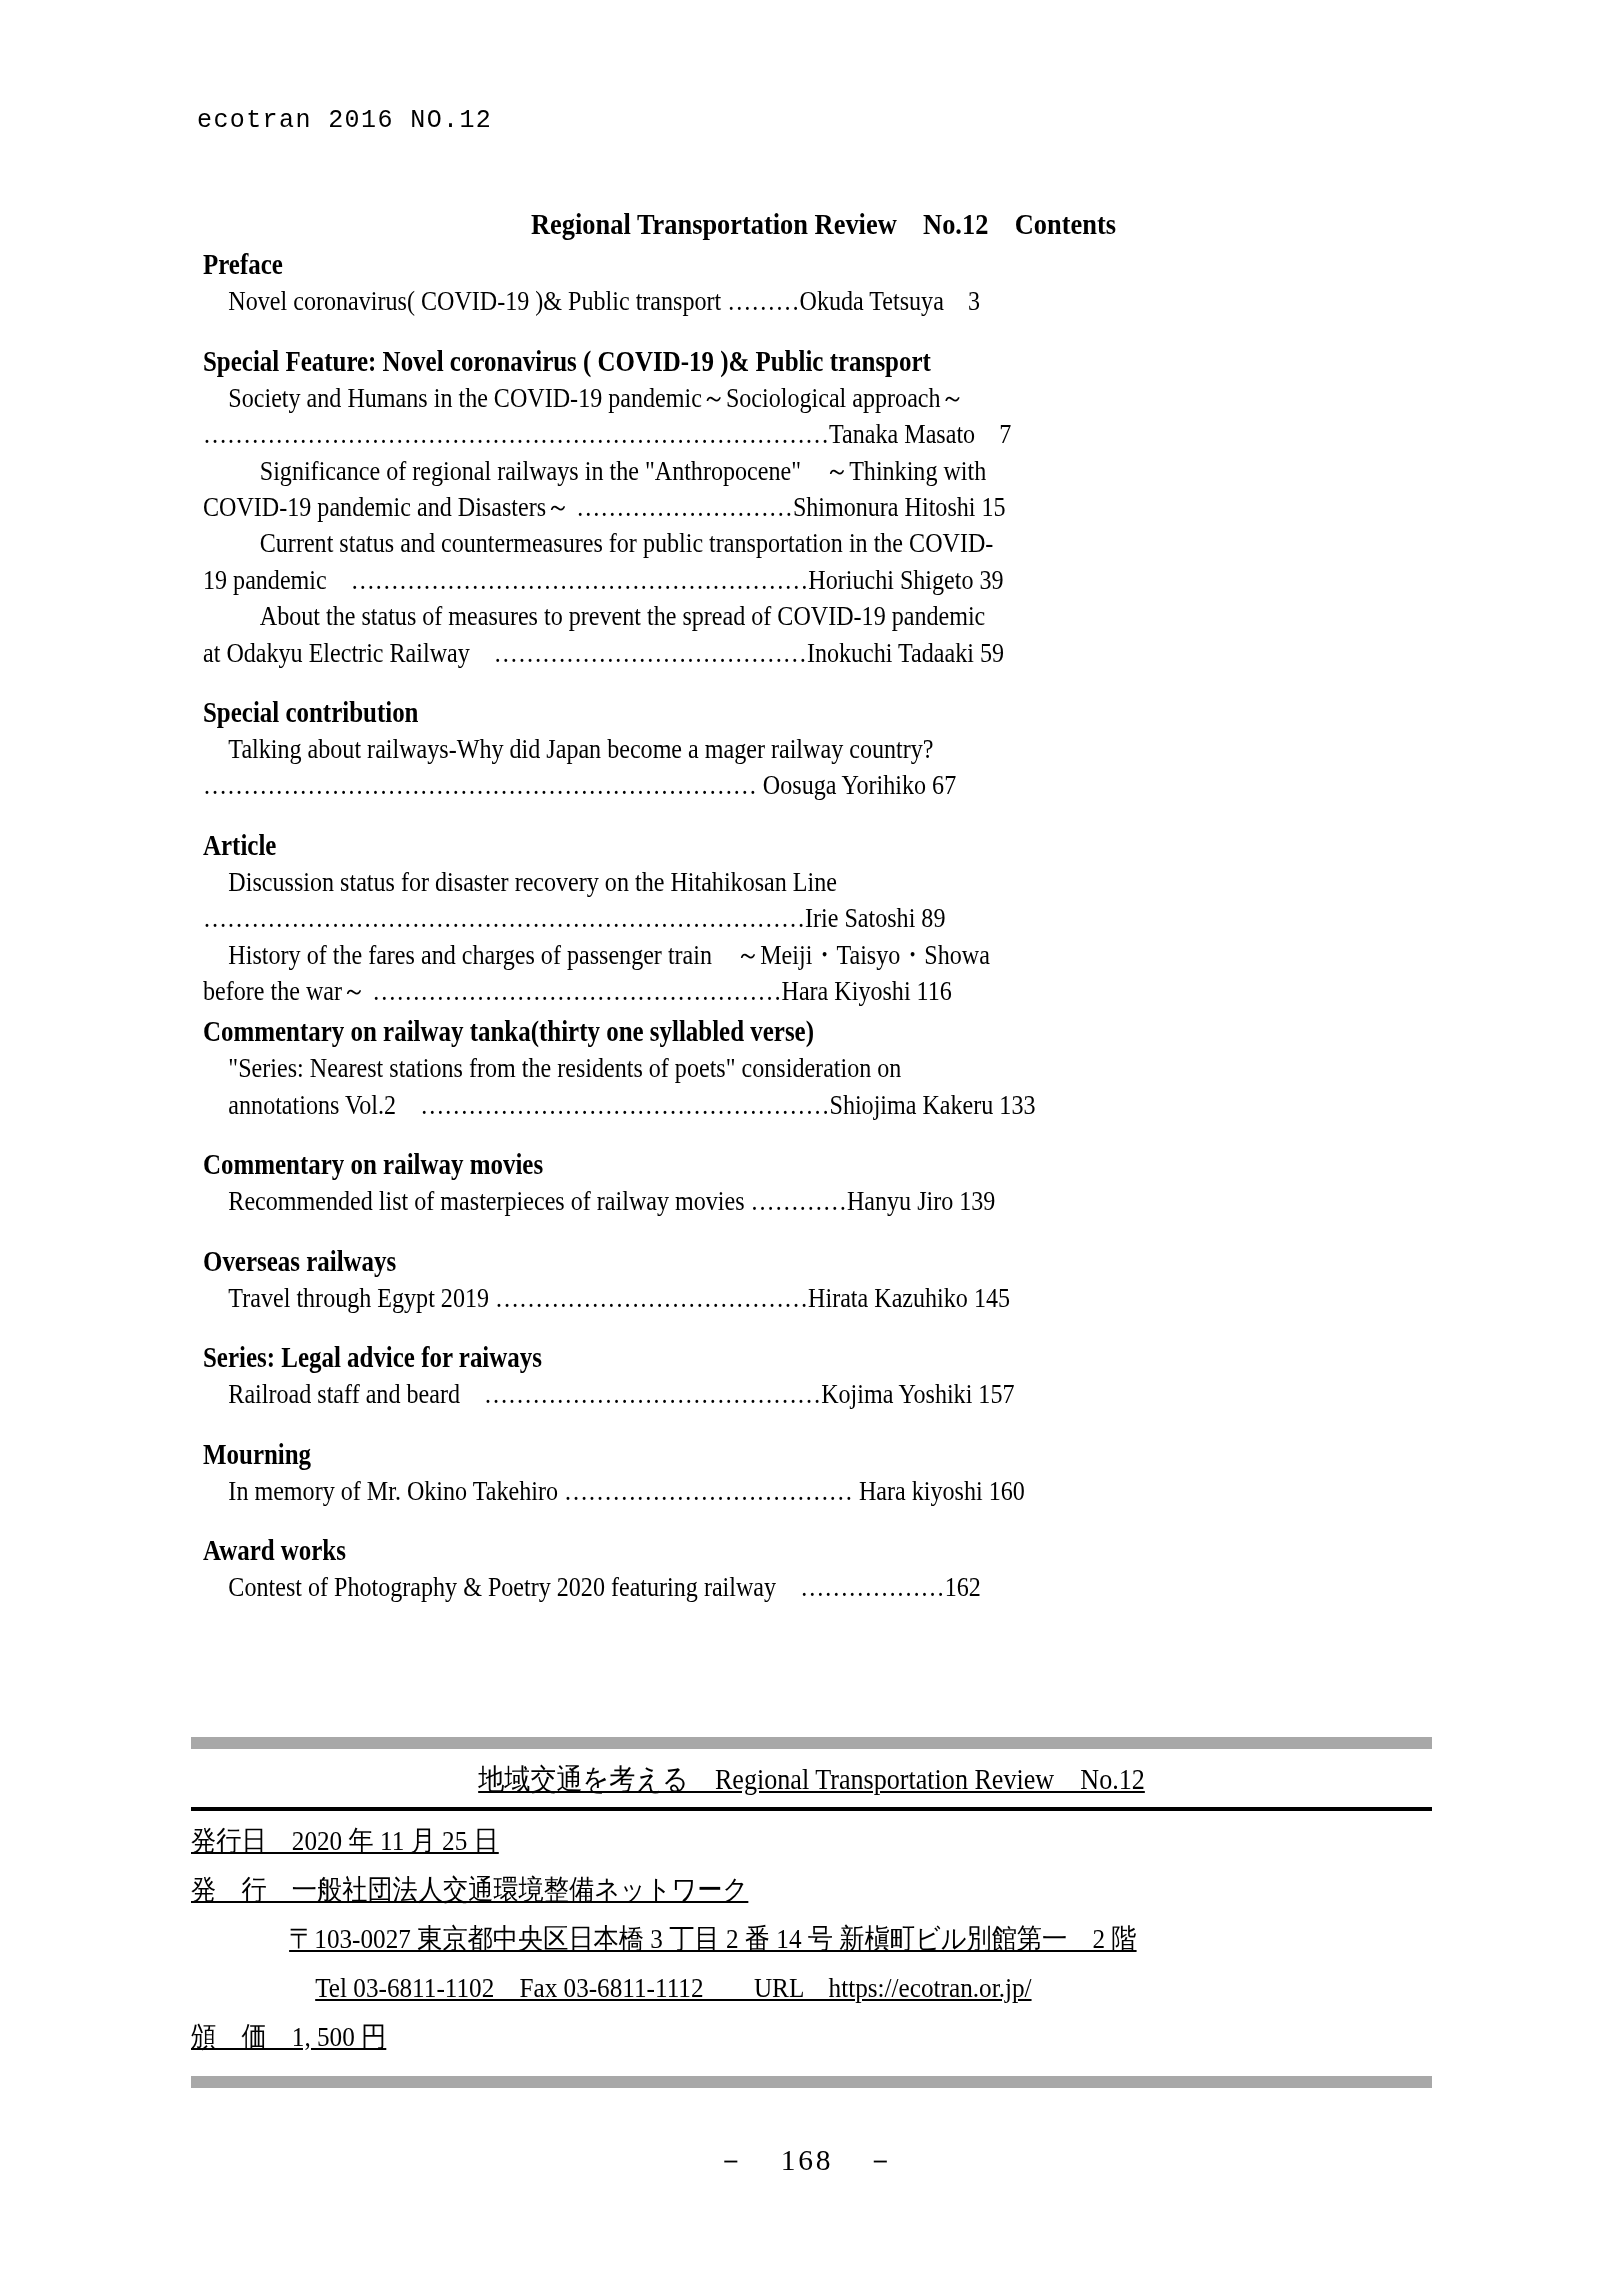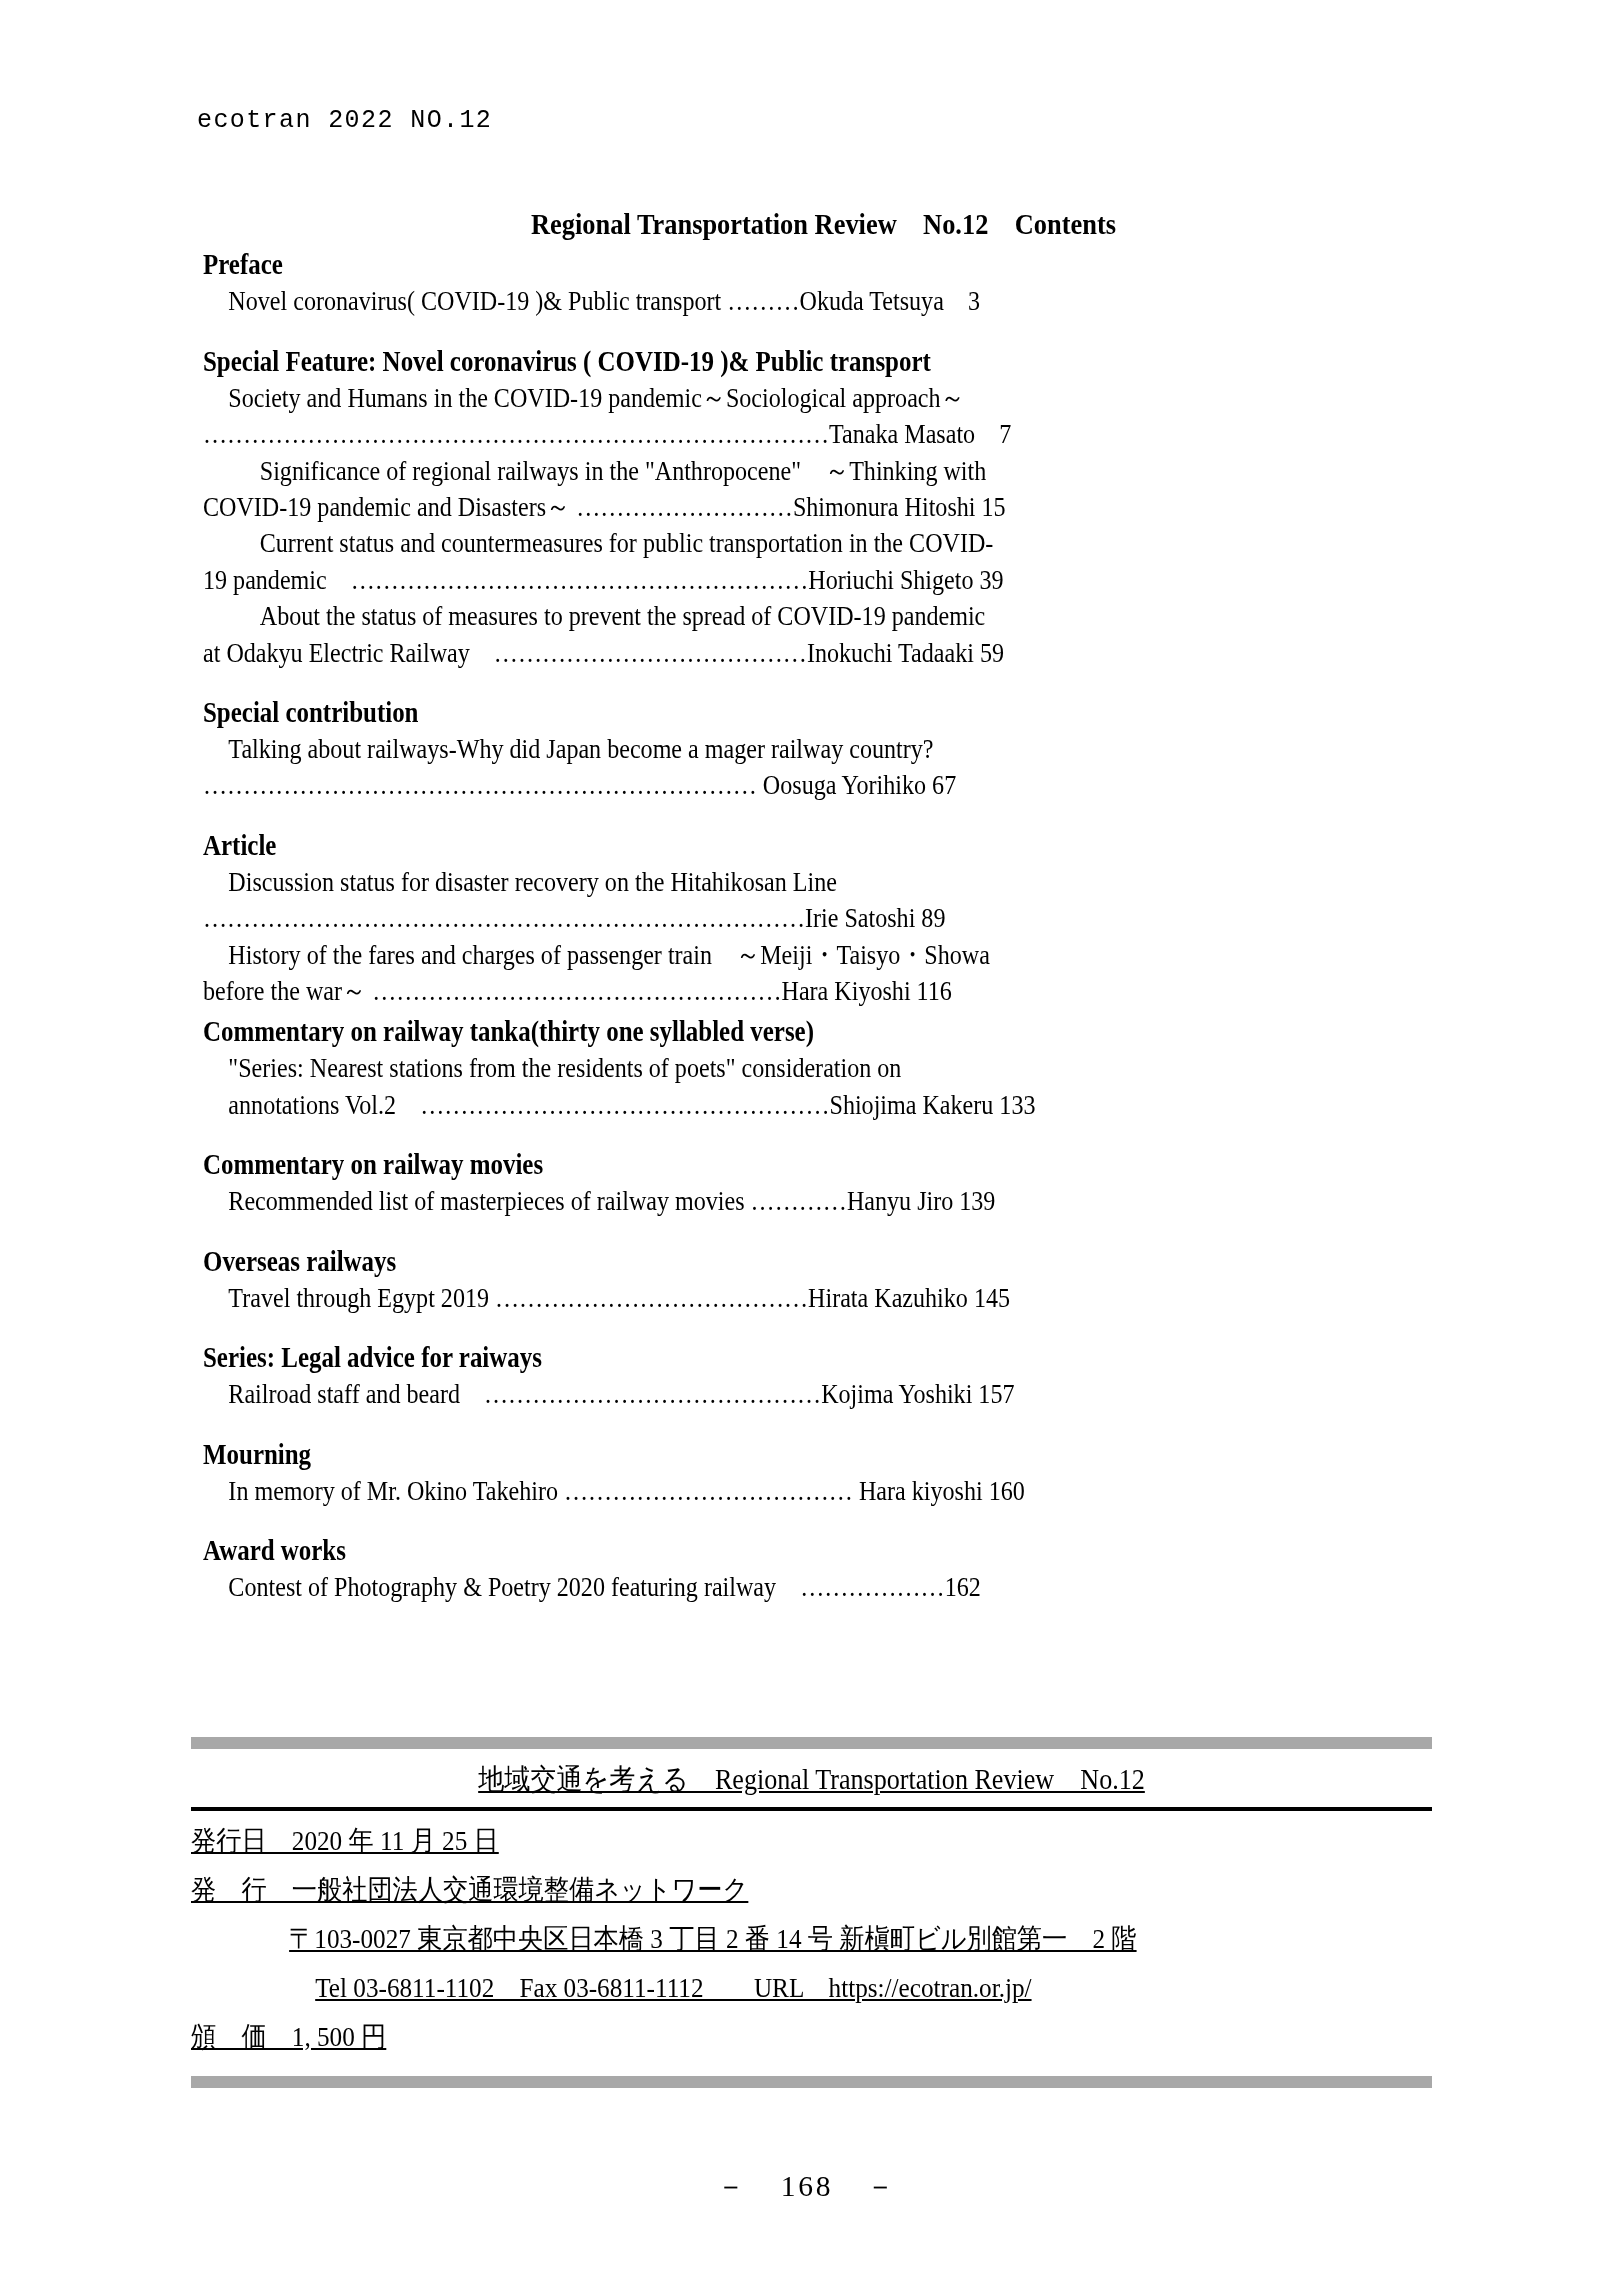--- a/index.html
+++ b/index.html
@@ -133,29 +133,28 @@
   .folio {
     position: absolute;
     left: 0;
     top: 2141px;
     width: 1614px;
     text-align: center;
     font-size: 29.5px;
     font-family: "Liberation Serif", "DejaVu Serif", serif;
     letter-spacing: 2.8px;
     white-space: pre;
-    margin-top: 26px;
   }
 </style>
 </head>
 <body>
 
 <div class="page">
 
-  <div class="running-head">ecotran 2022 NO.12</div>
+  <div class="running-head">ecotran 2016 NO.12</div>
 
   <div class="content">
 
     <div class="toc-title">Regional Transportation Review    No.12    Contents</div>
 
     <div class="sec-head">Preface</div>
     <div class="entry indent">Novel coronavirus( COVID-19 )&amp; Public transport ………Okuda Tetsuya　3</div>
 
     <div class="sec-head spaced">Special Feature: Novel coronavirus ( COVID-19 )&amp; Public transport</div>
     <div class="entry indent">Society and Humans in the COVID-19 pandemic～Sociological approach～</div>

